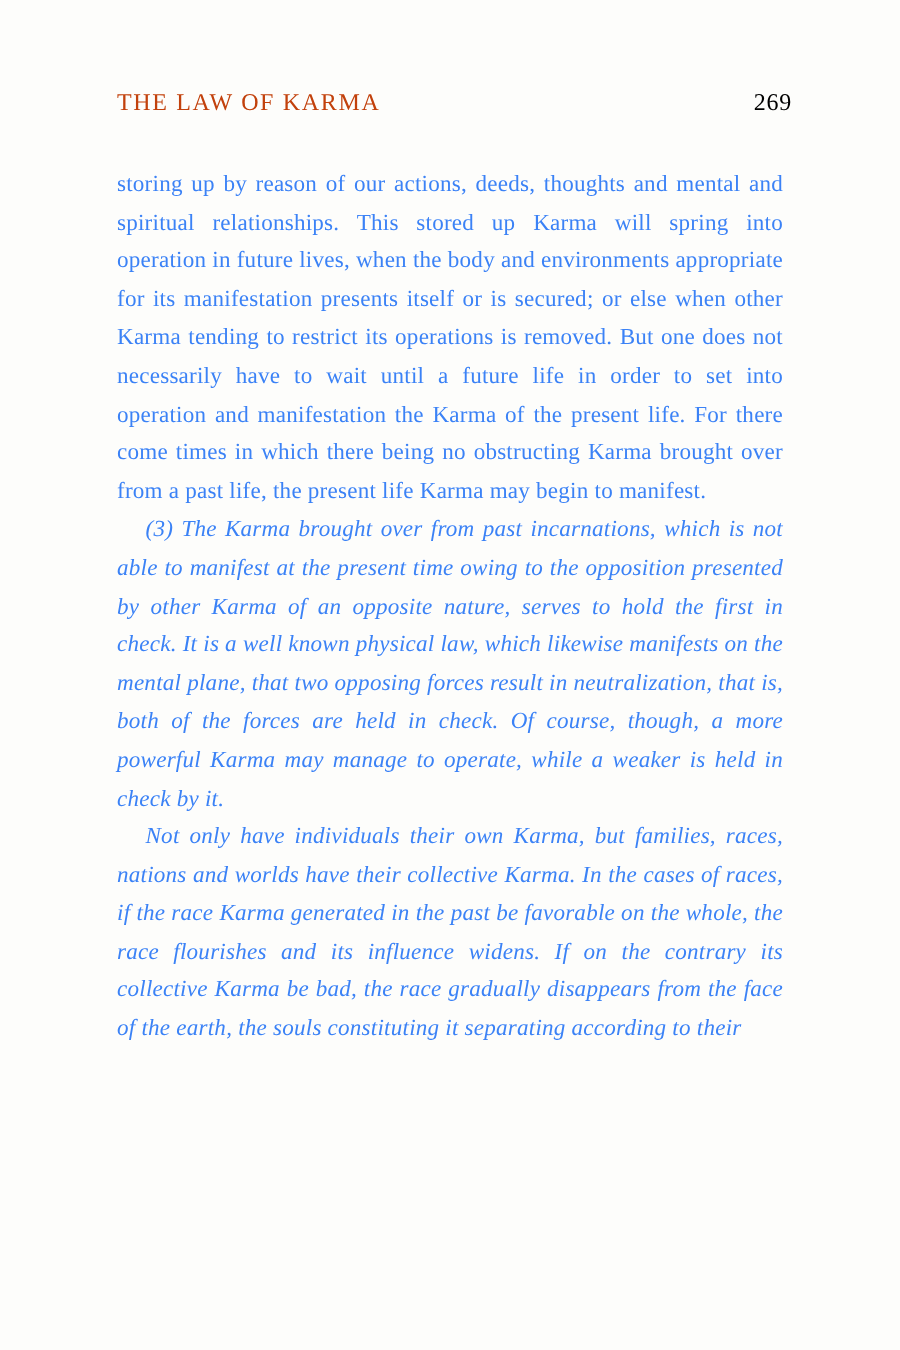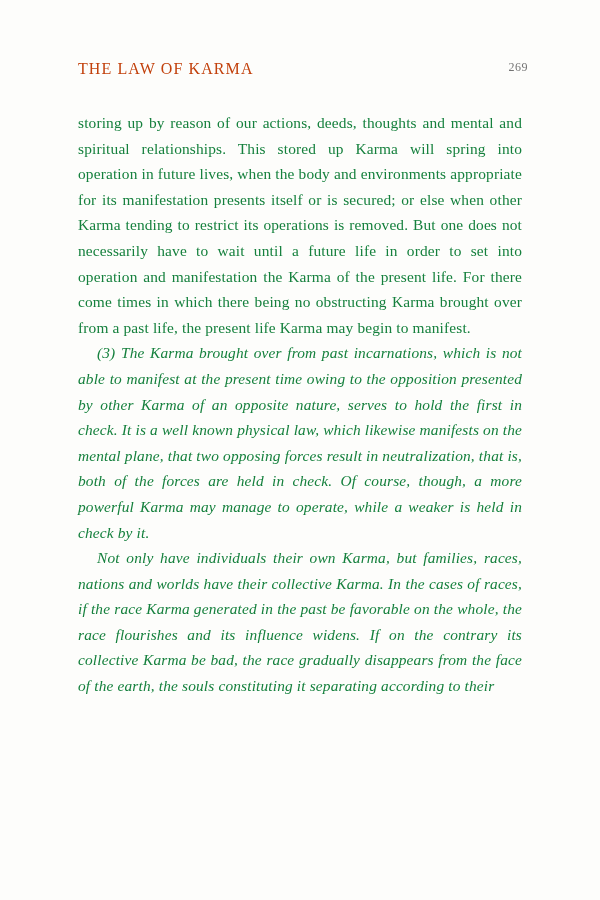--- a/index.html
+++ b/index.html
@@ -36,30 +36,30 @@
     font-size: 16px;
     letter-spacing: 1.1px;
     font-variant: small-caps;
     color: #c2410c;
     white-space: nowrap;
   }
   .folio {
     position: absolute;
     right: -6px;
     top: 4px;
-    font-size: 12px;
+    font-size: 16px;
     letter-spacing: 0.5px;
-    color: #737373;
+    color: #000000;
   }
   .body-text {
     font-size: 15.4px;
     line-height: 25.6px;
     text-align: justify;
     text-justify: inter-word;
-    color: #15803d;
+    color: #3b82f6;
     letter-spacing: 0.15px;
   }
   .body-text p {
     margin: 0;
   }
   .body-text p.indented {
     text-indent: 19px;
   }
   .body-text p + p {
     margin-top: 0;

